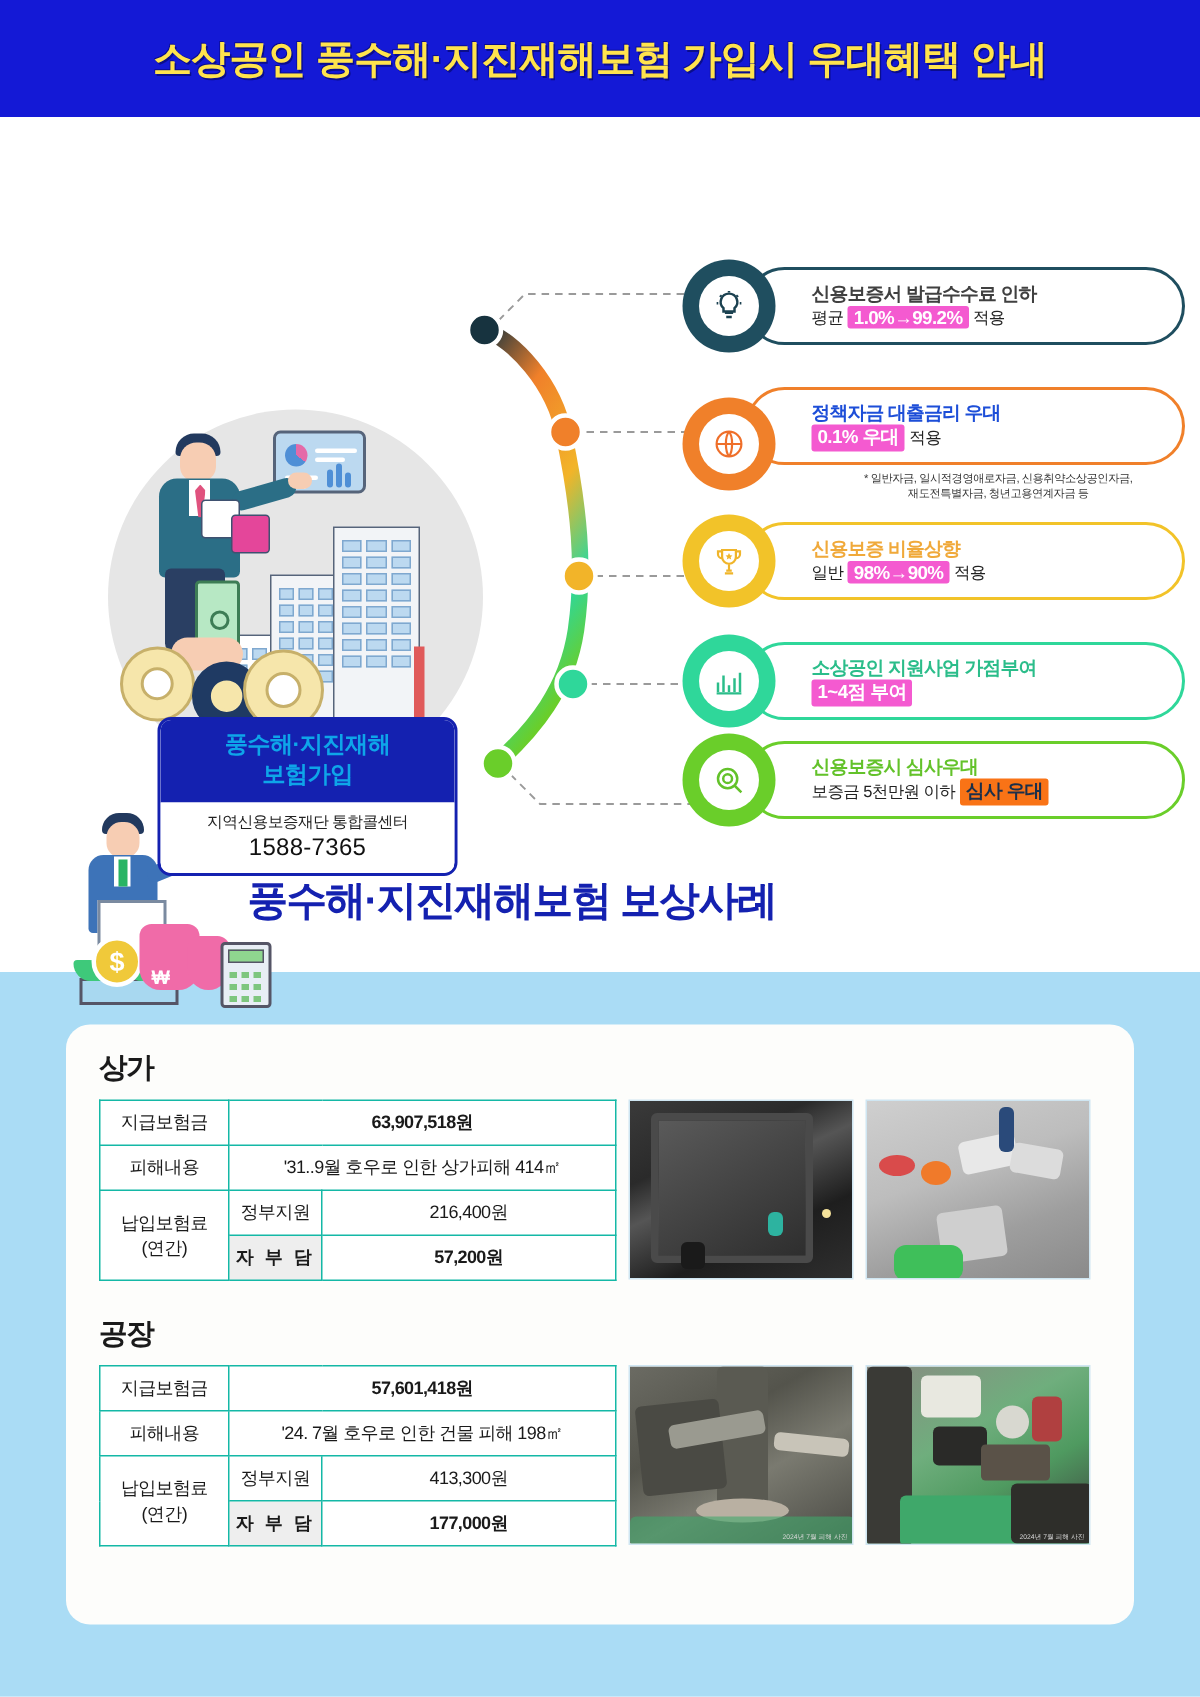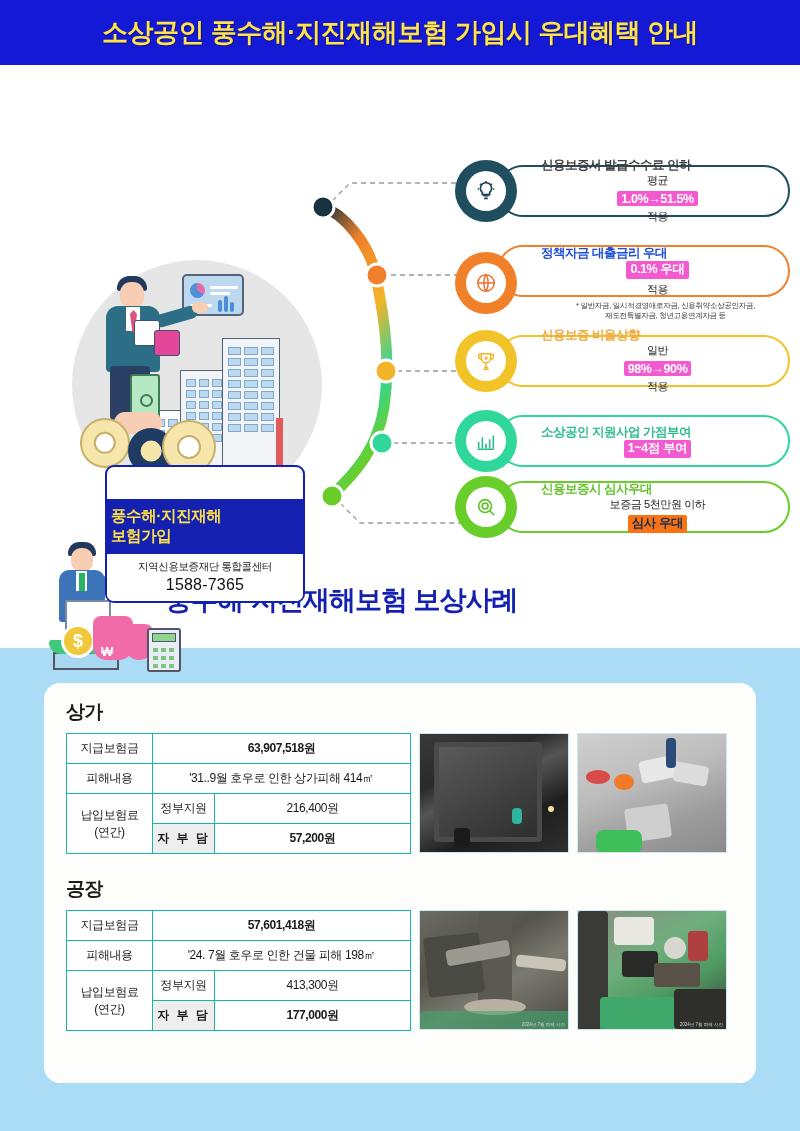--- a/index.html
+++ b/index.html
@@ -6,21 +6,21 @@
   body {
     width: 800px; height: 1131px;
     font-family: "Liberation Sans", "DejaVu Sans", sans-serif;
     background: #aadcf5;
     overflow: hidden;
     position: relative;
   }
 
   
   .header-banner {
-    width: 800px; height: 65px;
+    width: 800px; height: 78px;
     background: #1419d6;
     display: flex; align-items: center; justify-content: center;
     position: relative;
   }
   .header-title {
     color: #ffe34d;
     font-size: 26px;
     font-weight: 800;
     letter-spacing: -0.5px;
     text-shadow: 1px 1px 0 #0a0d8c, -0.5px -0.5px 0 #0a0d8c;
@@ -86,25 +86,24 @@
   
   .info-box {
     position: absolute; left: 105px; top: 400px;
     width: 200px; border-radius: 9px;
     border: 2.5px solid #1421b0;
     overflow: hidden;
     background: #fff;
     z-index: 5;
   }
   .info-top {
-    background: #1421b0; color: #fde047;
-    text-align:left; padding: 7px 4px 8px;
+    background: #1421b0; color: #0ea5e9;
+    text-align:center; padding: 7px 4px 8px;
     font-size: 15.5px; font-weight: 800; line-height: 1.28;
     letter-spacing:-0.4px;
-    margin-top:32px;
   }
   .info-bot { background:#fff; text-align:center; padding: 6px 4px 7px; }
   .info-sub { font-size: 10.5px; color:#222; letter-spacing:-0.4px; }
   .info-tel { font-size: 16px; font-weight: 400; color:#111; margin-top:2px; letter-spacing:0.2px; }
 
   
   .connector { position:absolute; left:290px; top:100px; width:220px; height:420px; z-index:3; }
 
   
   .cards { position:absolute; left:455px; top:100px; width:335px; }
@@ -121,21 +120,21 @@
     position:absolute; left:0; top:50%; transform:translateY(-50%);
     width: 62px; height: 62px; border-radius: 50%;
     display:flex; align-items:center; justify-content:center;
     z-index: 4;
   }
   .card-icon-inner {
     width: 40px; height: 40px; border-radius:50%; background:#fff;
     display:flex; align-items:center; justify-content:center;
   }
   .card-title { font-size: 12.5px; font-weight: 800; letter-spacing:-0.5px; line-height:1.2; }
-  .card-sub { font-size: 11px; color:#222; margin-top:0; display:flex; align-items:center; gap:3px; letter-spacing:-0.4px; white-space:nowrap;flex-direction:column; }
+  .card-sub { font-size: 11px; color:#222; margin-top:0; display:flex; align-items:center; gap:3px; letter-spacing:-0.4px; white-space:nowrap; }
   .hl { background:#f45ad0; color:#fff; font-weight:800; font-size:12.5px; padding:0.5px 4px; border-radius:2px; }
   .hl-dark { background:#f97316; color:#1b2f4a; }
   .note { font-size:7.5px; color:#333; line-height:1.35; margin:4px 0 0 86px; letter-spacing:-0.3px; }
 
   
   .card-pill { border: 2.5px solid var(--c); background:#fff; }
   .card-icon-wrap { background: var(--c); }
 
   
   .mid { position:absolute; left:0; top:520px; width:800px; height:140px; }
@@ -343,21 +342,21 @@
     <circle cx="42" cy="331" r="11" fill="#6ace2a" stroke="#fff" stroke-width="3"></circle>
   </svg>
 
   <div class="cards">
 
     <div class="card-row" style="margin-bottom:28px;">
       <div class="card-pill" style="--c:#1f4e5f;">
         <div class="card-title" style="color:#404040;">신용보증서 발급수수료 인하</div>
         <div class="card-sub">
           <span>평균</span>
-          <span class="hl">1.0%→51.5%</span>
+          <span class="hl">1.0%→99.2%</span>
           <span>적용</span>
         </div>
       </div>
       <div class="card-icon-wrap" style="--c:#1f4e5f;">
         <div class="card-icon-inner">
           <svg width="22" height="22" viewBox="0 0 24 24" fill="none" stroke="#1b4150" stroke-width="1.8">
             <path d="M9 17h6M10 20h4M12 3a6 6 0 0 0-4 10.5V16h8v-2.5A6 6 0 0 0 12 3z"></path>
             <path d="M12 1v1.2M5.5 4.2l.9.9M18.5 4.2l-.9.9M3 10h1.2M19.8 10H21"></path>
           </svg>
         </div>

